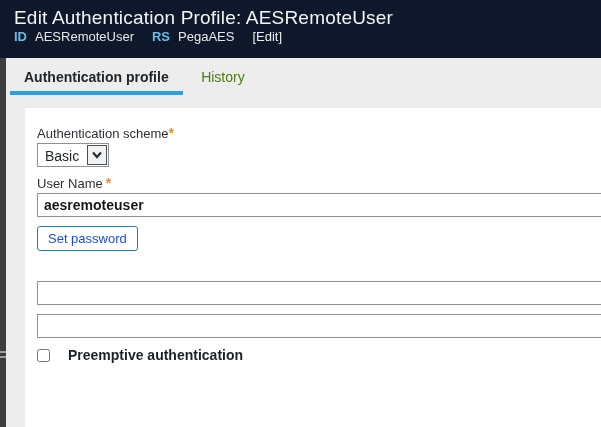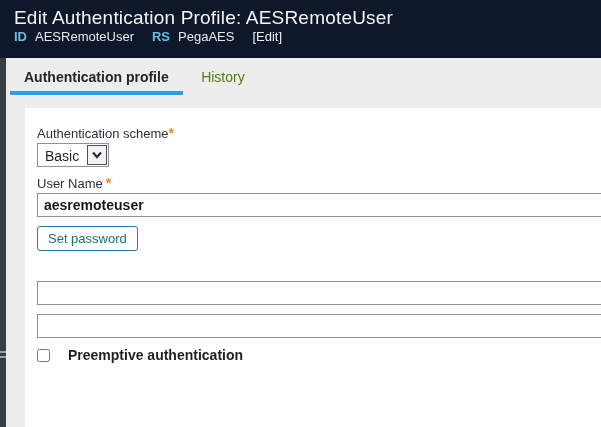--- a/index.html
+++ b/index.html
@@ -34,21 +34,21 @@
   .sp { margin-left:3px; }
 
   .select { display:inline-flex; align-items:stretch; border:1px solid #8d9297; background:#fff; height:24px; margin-bottom:9px; cursor:pointer; }
   .select-value { font-size:14px; color:#1f2428; padding:4px 7px 0 7px; }
   .select-arrow { width:20px; margin:1px; border:1px solid #4a4f54; background:#f2f2f2; display:flex; align-items:center; justify-content:center; }
 
   .text-input { display:block; width:calc(100% + 2px); height:24px; border:1px solid #8d9297; background:#fff;
     font-family:"Liberation Sans", sans-serif; font-size:14px; color:#16191c; padding:0 6px; margin:0 0 9px; }
   .text-input.filled { font-weight:700; }
 
-  .btn { display:inline-block; border:1px solid #1f7eb5; color:#0f766e; background:#fff; border-radius:3px;
+  .btn { display:inline-block; border:1px solid #1f7eb5; color:#1d4ed8; background:#fff; border-radius:3px;
     font-family:"Liberation Sans", sans-serif; font-size:13px; padding:4px 10px; cursor:pointer; }
 
   .gap30 { height:30px; }
 
   .check-row { display:flex; align-items:center; margin-top:9px;gap:12px; }
   .check-row input { width:13px; height:13px; margin:0 6px 0 0; accent-color:#fff; }
   .check-label { font-size:14px; font-weight:600; color:#1c2126; }
 </style>
 </head>
 <body>

